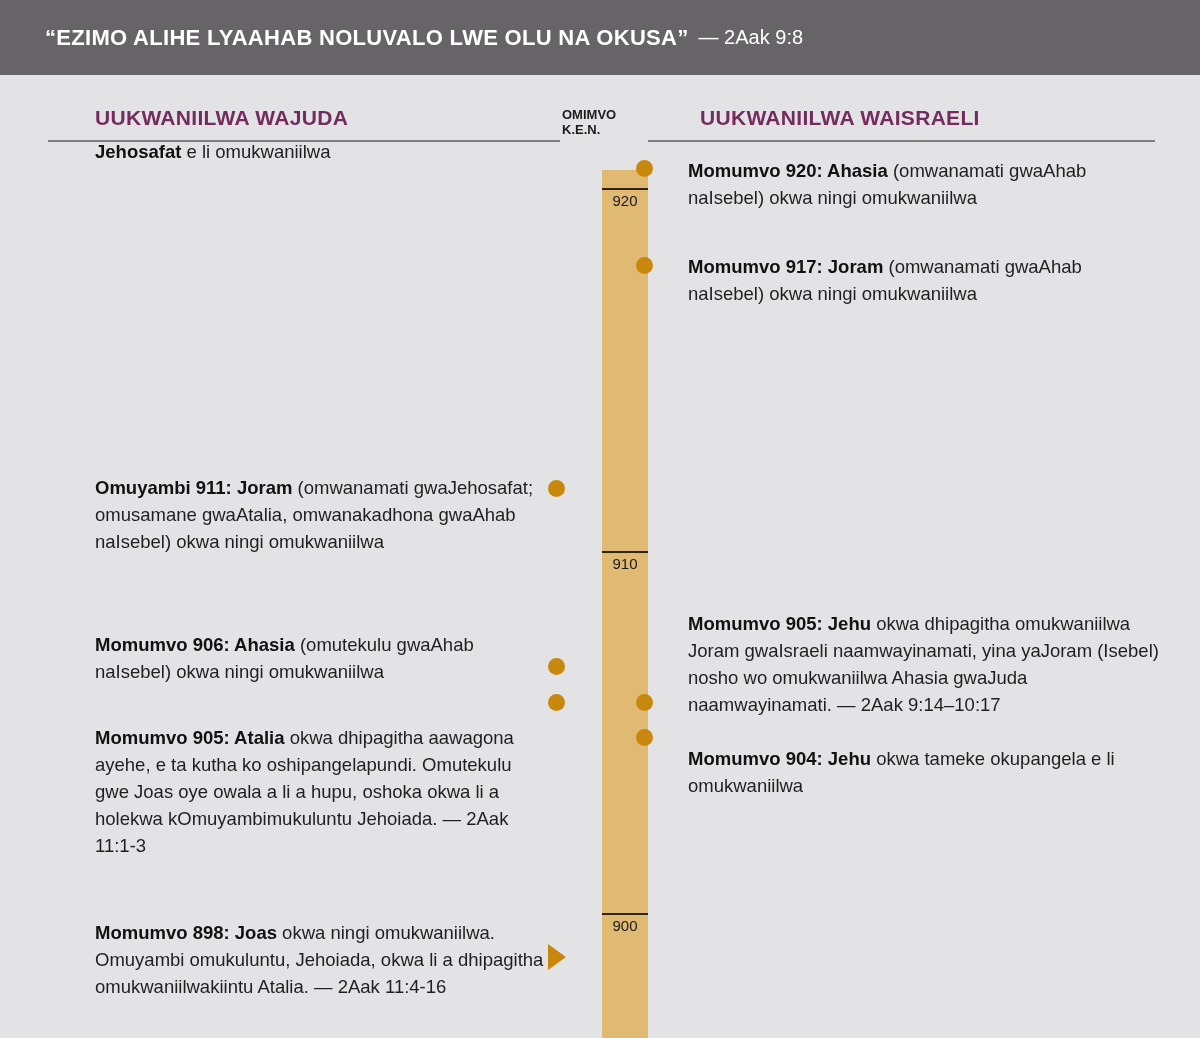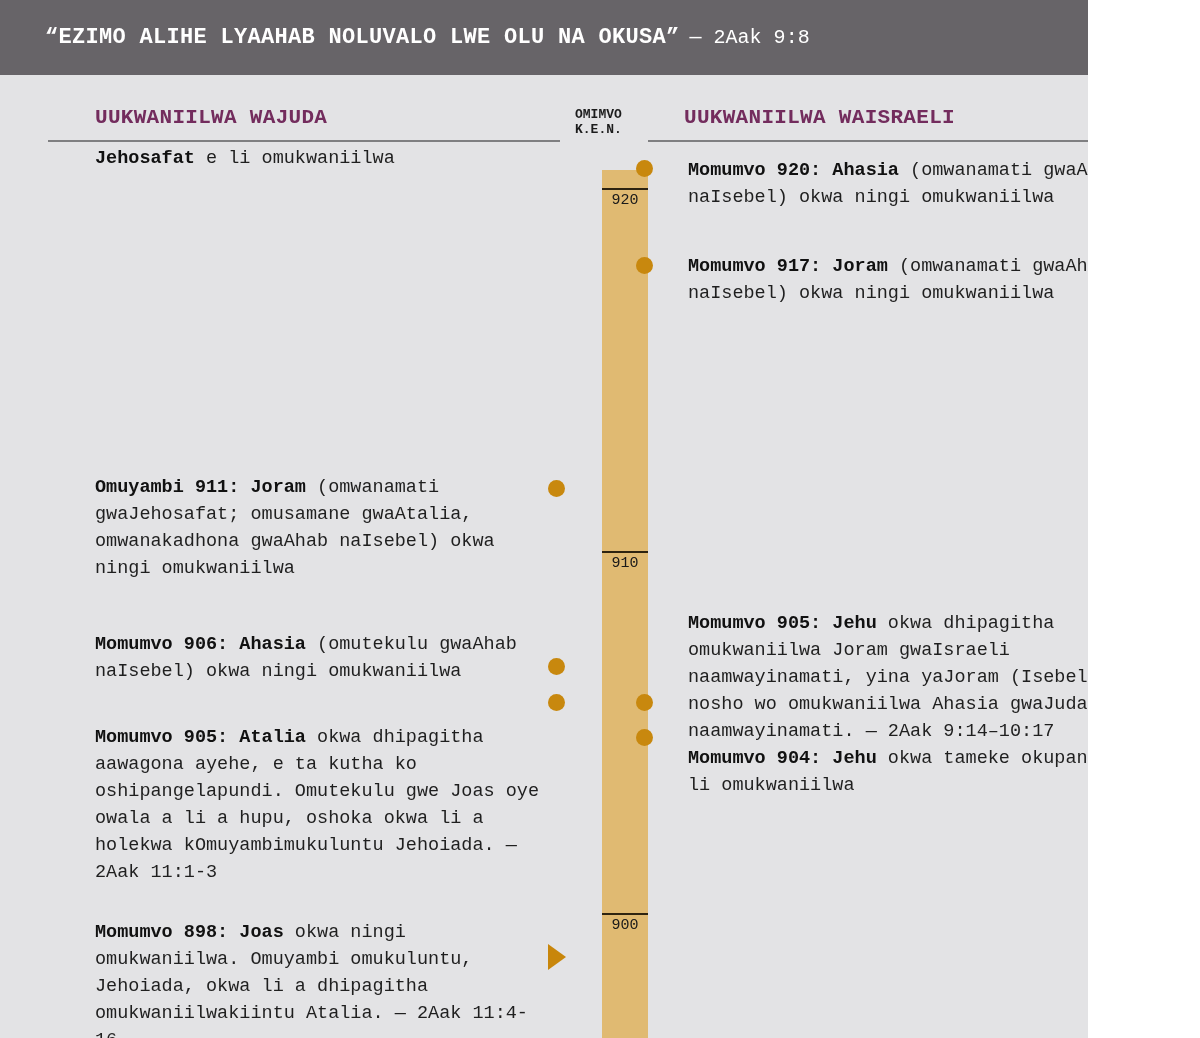--- a/index.html
+++ b/index.html
@@ -1,35 +1,35 @@
 <!DOCTYPE html>
 <html><head>
 <meta charset="utf-8">
 <style>
   html,body{margin:0;padding:0;}
   #canvas{
-    position:relative;width:1088px;height:1038px;overflow:hidden;
+    position:relative;width:1200px;height:1038px;overflow:hidden;
     background:#e3e3e5;
-    font-family:Liberation Mono, monospace;
+    font-family:Liberation Sans, sans-serif;
     color:#1f1f1f;
   }
   .header-bar{
     position:absolute;left:0;top:0;width:1200px;height:75px;
     background:#676468;display:flex;align-items:center;
     padding-left:45px;box-sizing:border-box;color:#ffffff;
   }
   .header-quote{font-weight:bold;font-size:22px;letter-spacing:.3px;}
   .header-ref{font-size:20px;font-weight:normal;margin-left:10px;}
   .col-heading{
     position:absolute;top:106px;font-size:21px;font-weight:bold;
     color:#732c5d;letter-spacing:.3px;
   }
   .rule{position:absolute;top:140px;height:2px;background:#7f7f81;}
   .tl-unit{
-    position:absolute;left:575px;top:107px;font-size:13px;font-weight:bold;
+    position:absolute;left:562px;top:107px;font-size:13px;font-weight:bold;
     line-height:15px;color:#1c1c1c;
   }
   .tl-column{
     position:absolute;left:602px;top:140px;width:46px;height:898px;
     background:#e0ba72;
     margin-top:30px;
   }
   .tl-tick{position:absolute;left:0;width:100%;height:2px;background:#2e2410;}
   .tl-year{
     position:absolute;left:0;width:100%;text-align:center;
@@ -56,21 +56,21 @@
 <body>
 
 <div id="canvas">
 
   <div class="header-bar">
     <span class="header-quote">“EZIMO ALIHE LYAAHAB NOLUVALO LWE OLU NA OKUSA”</span>
     <span class="header-ref">— 2Aak 9:8</span>
   </div>
 
   <div class="col-heading" style="left:95px;">UUKWANIILWA WAJUDA</div>
-  <div class="col-heading" style="left:684px;">UUKWANIILWA WAISRAELI</div>
+  <div class="col-heading" style="left:700px;">UUKWANIILWA WAISRAELI</div>
   <div class="rule" style="left:48px;width:512px;"></div>
   <div class="rule" style="left:648px;width:507px;"></div>
 
   <div class="tl-unit">
     <div>OMIMVO</div>
     <div>K.E.N.</div>
   </div>
 
   <div class="tl-column">
     <div class="tl-tick" style="top:18px;"></div>
@@ -83,21 +83,21 @@
 
   <div class="dot" style="left:636px;top:160px;"></div>
   <div class="dot" style="left:636px;top:257px;"></div>
   <div class="dot" style="left:548px;top:480px;"></div>
   <div class="dot" style="left:548px;top:658px;"></div>
   <div class="dot" style="left:548px;top:694px;"></div>
   <div class="dot" style="left:636px;top:694px;"></div>
   <div class="dot" style="left:636px;top:729px;"></div>
   <div class="arrow"></div>
 
-  <div class="entry judah-entry" style="top:145px;">
+  <div class="entry judah-entry" style="top:138px;">
     <b>Jehosafat</b><span> e li omukwaniilwa</span>
   </div>
   <div class="entry judah-entry" style="top:474px;">
     <b>Omuyambi 911: Joram</b><span> (omwanamati gwaJehosafat; omusamane gwaAtalia, omwanakadhona gwaAhab naIsebel) okwa ningi omukwaniilwa</span>
   </div>
   <div class="entry judah-entry" style="top:631px;">
     <b>Momumvo 906: Ahasia</b><span> (omutekulu gwaAhab naIsebel) okwa ningi omukwaniilwa</span>
   </div>
   <div class="entry judah-entry" style="top:688px;margin-top:36px;">
     <b>Momumvo 905: Atalia</b><span> okwa dhipagitha aawagona ayehe, e ta kutha ko oshipangelapundi. Omutekulu gwe Joas oye owala a li a hupu, oshoka okwa li a holekwa kOmuyambimukuluntu Jehoiada. — 2Aak 11:1-3</span>

